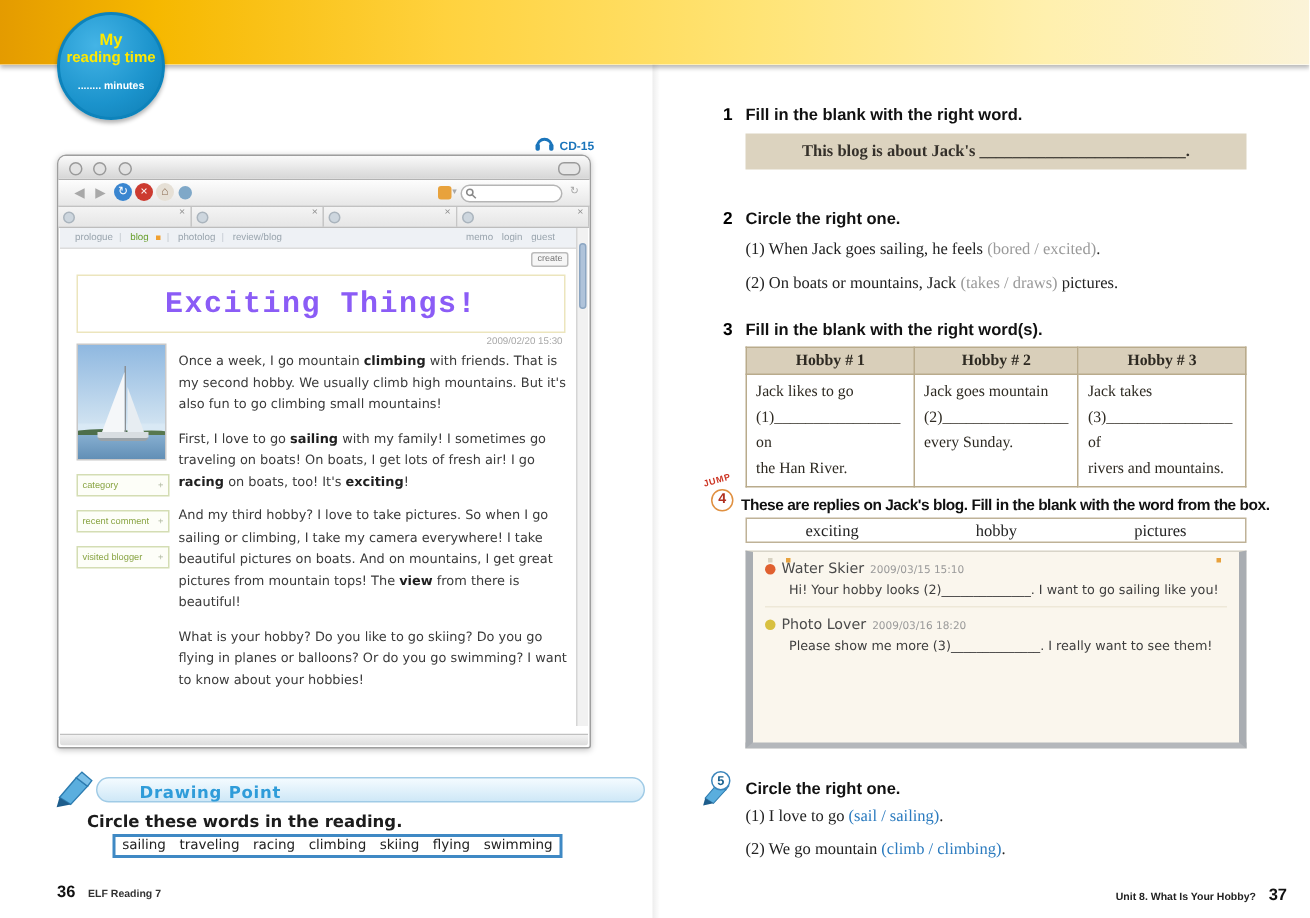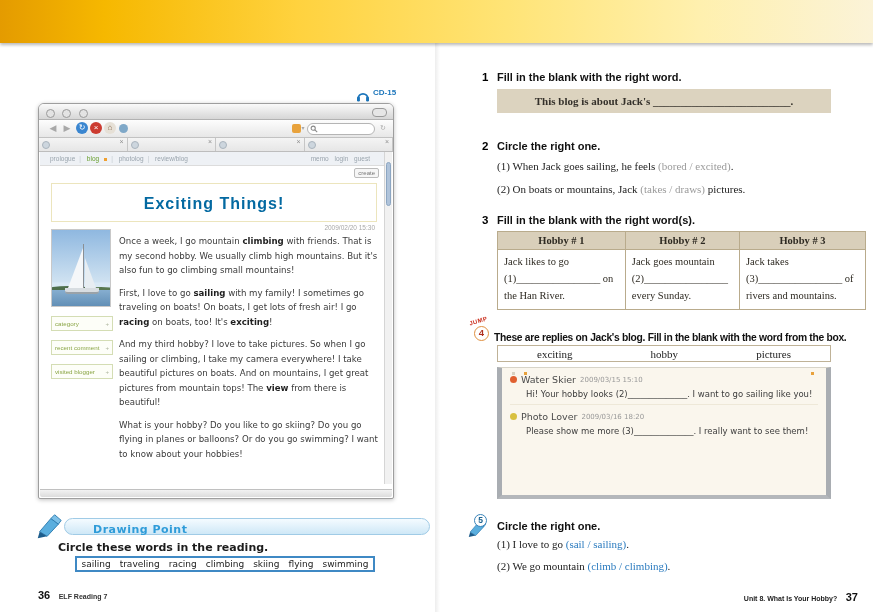--- a/index.html
+++ b/index.html
@@ -16,21 +16,21 @@
 
   
   .badge{left:38px;top:8px;width:72px;height:72px;border-radius:50%;
     background:radial-gradient(circle at 35% 30%,#44b4e6,#1b93cc 60%,#0e7cb2);
     border:2px solid #0d83bb;box-sizing:border-box;text-align:center;box-shadow:0 2px 3px rgba(0,0,0,.3);}
   .badge .l1{display:block;margin-top:11px;color:#ffe800;font-weight:bold;font-size:11px;line-height:12px;}
   .badge .l2{display:block;color:#ffe800;font-weight:bold;font-size:10px;line-height:12px;}
   .badge .l3{display:block;margin-top:9px;color:#ffffff;font-weight:bold;font-size:7px;}
 
   
-  .cd{left:356px;top:88px;display:flex;align-items:flex-start;gap:3px;}
+  .cd{left:356px;top:88px;display:flex;align-items:center;gap:3px;}
   .cd b{color:#1b75bb;font-size:8px;}
 
   
   .browser{left:38px;top:103px;width:354px;height:394px;background:#fff;
     border:1px solid #9e9e9e;border-radius:6px 6px 2px 2px;box-shadow:0 1px 4px rgba(0,0,0,.25);}
   .titlebar{left:0;top:0;width:100%;height:15px;border-radius:5px 5px 0 0;
     background:linear-gradient(#fafafa,#d6d6d6);border-bottom:1px solid #b2b2b2;}
   .mac-dot{width:7px;height:7px;border-radius:50%;border:1px solid #9a9a9a;background:#e3e3e3;display:inline-block;margin:3px 0 0 3px;}
   .macs{left:4px;top:0;}
   .wtitle{left:0;top:3px;width:100%;text-align:center;font-size:7.5px;color:#333;font-weight:bold;}
@@ -49,21 +49,21 @@
   .navl{position:absolute;left:10px;top:3px;font-size:6.5px;color:#9aa5ae;}
   .navl span{margin-right:4px;}
   .navl .sep{color:#c4cad0;}
   .navl .on{color:#6aa030;}
   .sq{display:inline-block;width:3px;height:3px;background:#f0a030;margin-left:1px;}
   .navr{position:absolute;right:14px;top:3px;font-size:6.5px;color:#9aa5ae;}
   .navr span{margin-left:4px;}
   .createbtn{right:14px;top:64px;font-size:6px;color:#777;background:#f6f6f6;border:1px solid #bbb;border-radius:2px;padding:0 3px;line-height:8px;}
   .titlebox{left:12px;top:79px;width:326px;height:39px;border:1px solid #ece5bd;box-sizing:border-box;
     text-align:center;}
-  .titlebox span{font-family:Liberation Sans, sans-serif;font-weight:bold;font-size:16px;line-height:39px;color:#0369a1;letter-spacing:1px;}
+  .titlebox span{font-family:Liberation Mono, monospace;font-weight:bold;font-size:20px;line-height:39px;color:#8b5cf6;letter-spacing:1px;}
   .postdate{right:18px;top:120px;font-size:6.5px;color:#a8a8a8;}
   .photo{left:12px;top:125px;width:60px;height:78px;border:1px solid #c8c8c8;box-sizing:border-box;overflow:hidden;
     background:linear-gradient(#8fb8e0 0%,#cfe2f1 68%,#d9e9f5 70%);}
   .sea{position:absolute;left:0;bottom:0;width:100%;height:16px;background:linear-gradient(#86aed0,#628fb6);}
   .hill{position:absolute;left:-6px;bottom:13px;width:46px;height:7px;background:#4d6e4b;border-radius:50%;}
   .hill2{position:absolute;right:-8px;bottom:13px;width:34px;height:6px;background:#58784f;border-radius:50%;}
   .sail1{position:absolute;left:16px;bottom:18px;width:0;height:0;border-right:15px solid #f5f7f9;border-top:40px solid transparent;}
   .sail2{position:absolute;left:33px;bottom:18px;width:0;height:0;border-left:11px solid #e7edf2;border-top:30px solid transparent;}
   .mast{position:absolute;left:31px;bottom:16px;width:1px;height:46px;background:#8a8f94;}
   .hull{position:absolute;left:13px;bottom:12px;width:34px;height:4px;background:#d8dde1;border-bottom:2px solid #9aa2a8;border-radius:0 0 3px 3px;}
@@ -96,21 +96,21 @@
 
   
   .exnum{font-size:11.5px;font-weight:bold;color:#000;}
   .exprompt{font-size:11px;font-weight:bold;color:#111;white-space:nowrap;}
   .serif{font-family:"Liberation Serif",serif;font-size:11px;color:#222;}
   .gray{color:#9a9a9a;}
   .blue{color:#2b7bbf;text-align:center;}
   .tanbox{left:497px;top:89px;width:334px;height:24px;background:#dcd3bf;text-align:center;}
   .tanbox span{font-family:"Liberation Serif",serif;font-weight:bold;font-size:11px;color:#34302a;line-height:24px;}
 
-  table.hob{position:absolute;left:497px;top:231px;width:369px;border-collapse:collapse;}
+  table.hob{position:absolute;left:497px;top:231px;width:334px;border-collapse:collapse;}
   table.hob th{background:#d9cfba;border:1px solid #b9ab8c;font-family:"Liberation Serif",serif;font-weight:bold;
     font-size:10.5px;color:#2e2a22;height:15px;padding:1px 2px;}
   table.hob td{background:#fff;border:1px solid #b9ab8c;font-family:"Liberation Serif",serif;
     font-size:10.5px;color:#2e2a22;vertical-align:top;padding:3px 6px;height:53px;line-height:17px;}
 
   .jump{left:471px;top:322px;width:26px;height:26px;}
   .jump .word{position:absolute;left:-2px;top:-4px;font-size:6px;font-weight:bold;color:#cc3322;transform:rotate(-16deg);letter-spacing:.5px;}
   .jump .circ{position:absolute;left:3px;top:4px;width:15px;height:15px;border-radius:50%;background:#fff;border:1.5px solid #e09040;
     box-sizing:border-box;text-align:center;font-size:9.5px;font-weight:bold;color:#b03020;line-height:12px;}
   .bank{left:497px;top:345px;width:334px;height:17px;border:1px solid #bfb297;box-sizing:border-box;background:#fff;
@@ -133,20 +133,25 @@
     box-sizing:border-box;text-align:center;font-size:8.5px;font-weight:bold;color:#19618f;line-height:10px;}
 </style>
 </head>
 <body>
 
 <div class="spread">
 
   <div class="abs banner"></div>
   <div class="abs gutter"></div>
 
+  <div class="abs badge">
+    <span class="l1">My</span>
+    <span class="l2">reading time</span>
+    <span class="l3">........ minutes</span>
+  </div>
 
   <div class="abs cd">
     <span>
       <svg width="14" height="12" viewBox="0 0 16 14">
           <path d="M2.5 10 a5.5 5.5 0 0 1 11 0" stroke="#1b75bb" fill="none" stroke-width="2.2"></path>
           <rect x="1" y="8" width="3.4" height="5.4" rx="1.4" fill="#1b75bb"></rect>
           <rect x="11.6" y="8" width="3.4" height="5.4" rx="1.4" fill="#1b75bb"></rect>
         </svg>
     </span>
     <b>CD-15</b>

